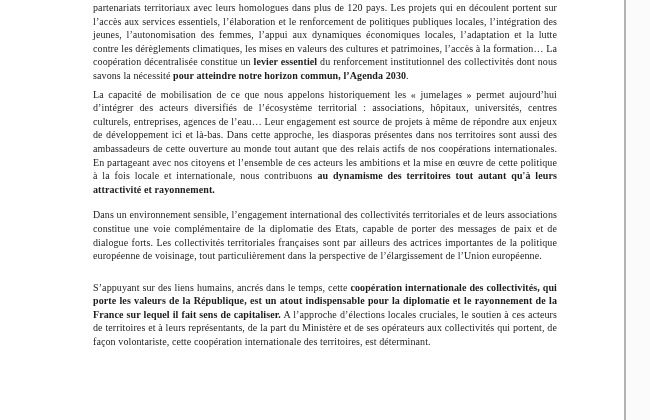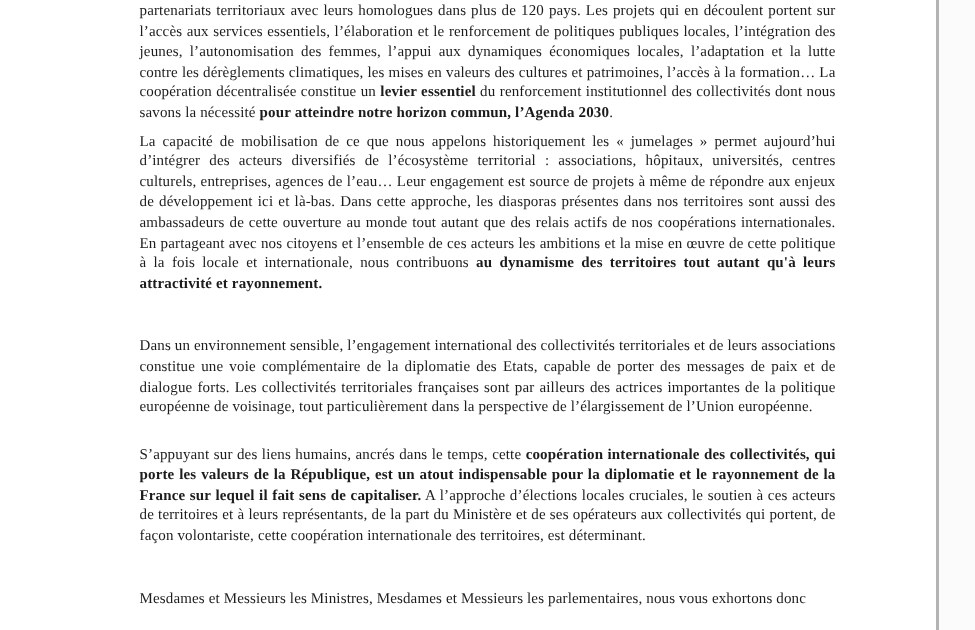--- a/index.html
+++ b/index.html
@@ -47,33 +47,32 @@
     width: 464px;
     color: #1c1c1c;
     font-size: 10px;
     line-height: 13.6px;
     text-align: justify;
     letter-spacing: 0.1px;
   }
   .text-block p {
     margin: 0 0 5px 0;
   }
-  .text-block p:nth-of-type(2) { margin-bottom: 28px; }
+  .text-block p:nth-of-type(2) { margin-bottom: 12px; }
   .text-block p:nth-of-type(3) { margin-bottom: 18px; }
   .text-block p:nth-of-type(4) { margin-bottom: 28px; }
   .text-block strong { font-weight: bold; }
 </style>
 </head>
 <body>
 
 <div class="viewport">
   <div class="page">
     <div class="text-block">
         <p><span>partenariats territoriaux avec leurs homologues dans plus de 120 pays. Les projets qui en découlent portent sur l’accès aux services essentiels, l’élaboration et le renforcement de politiques publiques locales, l’intégration des jeunes, l’autonomisation des femmes, l’appui aux dynamiques économiques locales, l’adaptation et la lutte contre les dérèglements climatiques, les mises en valeurs des cultures et patrimoines, l’accès à la formation… La coopération décentralisée constitue un </span><strong>levier essentiel</strong><span> du renforcement institutionnel des collectivités dont nous savons la nécessité </span><strong>pour atteindre notre horizon commun, l’Agenda 2030</strong><span>.</span></p>
         <p><span>La capacité de mobilisation de ce que nous appelons historiquement les « jumelages » permet aujourd’hui d’intégrer des acteurs diversifiés de l’écosystème territorial : associations, hôpitaux, universités, centres culturels, entreprises, agences de l’eau… Leur engagement est source de projets à même de répondre aux enjeux de développement ici et là-bas. Dans cette approche, les diasporas présentes dans nos territoires sont aussi des ambassadeurs de cette ouverture au monde tout autant que des relais actifs de nos coopérations internationales. En partageant avec nos citoyens et l’ensemble de ces acteurs les ambitions et la mise en œuvre de cette politique à la fois locale et internationale, nous contribuons </span><strong>au dynamisme des territoires tout autant qu'à leurs attractivité et rayonnement.</strong></p>
         <p><span>Dans un environnement sensible, l’engagement international des collectivités territoriales et de leurs associations constitue une voie complémentaire de la diplomatie des Etats, capable de porter des messages de paix et de dialogue forts. Les collectivités territoriales françaises sont par ailleurs des actrices importantes de la politique européenne de voisinage, tout particulièrement dans la perspective de l’élargissement de l’Union européenne.</span></p>
         <p><span>S’appuyant sur des liens humains, ancrés dans le temps, cette </span><strong>coopération internationale des collectivités, qui porte les valeurs de la République, est un atout indispensable pour la diplomatie et le rayonnement de la France sur lequel il fait sens de capitaliser.</strong><span> A l’approche d’élections locales cruciales, le soutien à ces acteurs de territoires et à leurs représentants, de la part du Ministère et de ses opérateurs aux collectivités qui portent, de façon volontariste, cette coopération internationale des territoires, est déterminant.</span></p>
-        <p><span>Mesdames et Messieurs les Ministres, Mesdames et Messieurs les parlementaires, nous vous exhortons donc</span></p>
       </div>
   </div>
   <div class="page-edge"></div>
   <div class="outside-area"></div>
 </div>
 
 </body></html>

